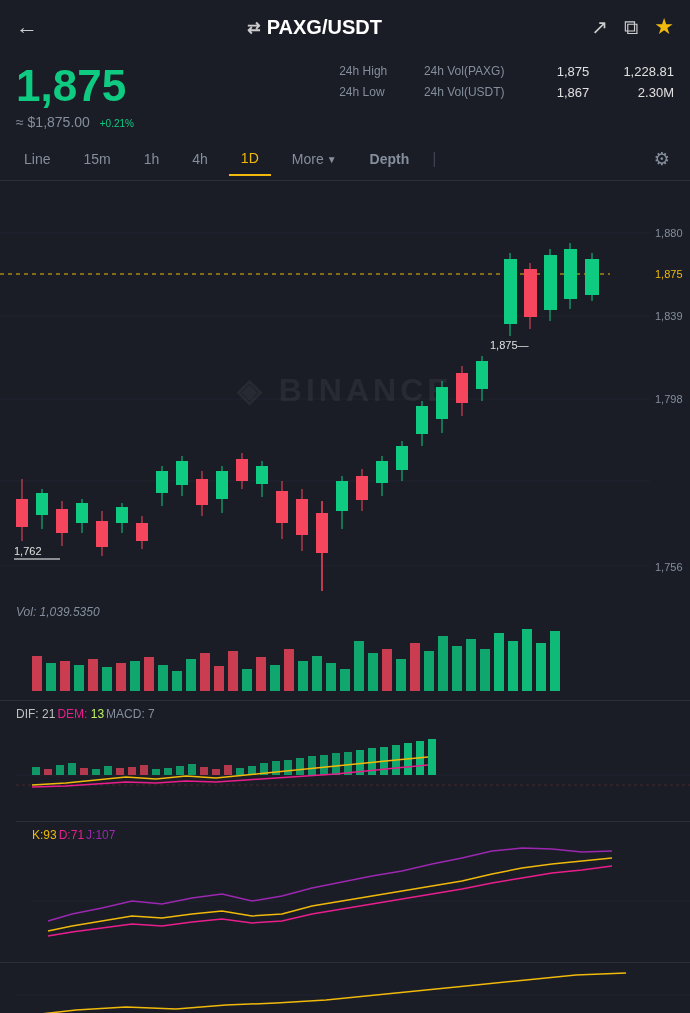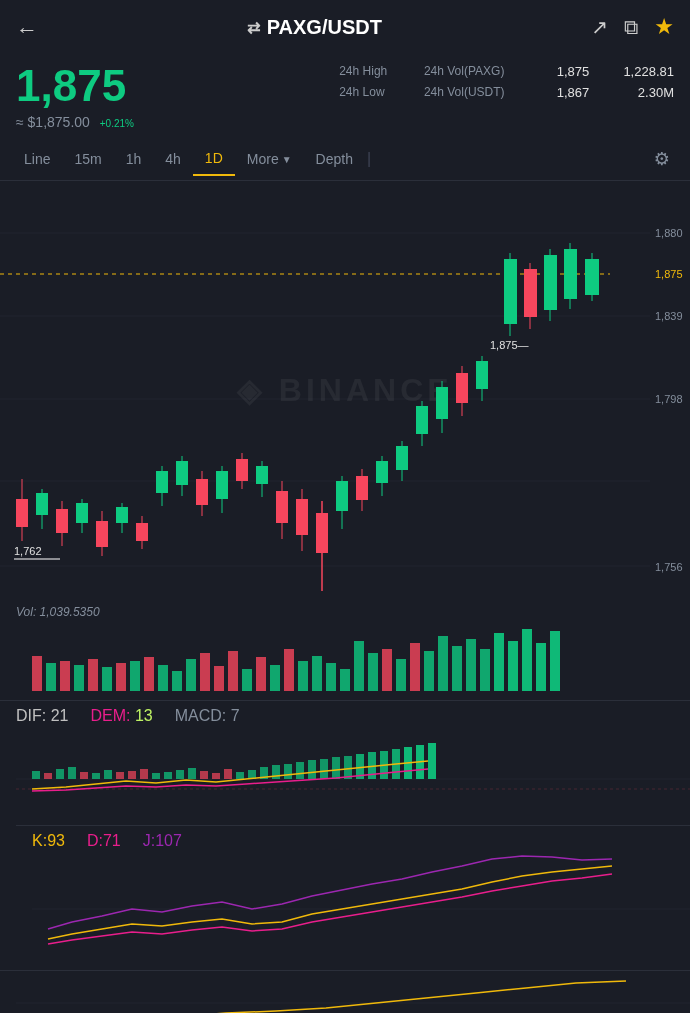--- a/index.html
+++ b/index.html
@@ -81,21 +81,21 @@
       font-size: 13px;
       font-weight: 500;
     }
 
     
     .tabs {
       display: flex;
       align-items: center;
       padding: 4px 12px;
       border-bottom: 1px solid #2b2f3a;
-      gap: 0;
+      gap: 9px;
     }
     .tab {
       padding: 8px 12px;
       font-size: 14px;
       color: #848e9c;
       cursor: pointer;
       white-space: nowrap;
     }
     .tab.active {
       color: #f0b90b;
@@ -103,20 +103,21 @@
     }
     .tab-more {
       display: flex;
       align-items: center;
       gap: 3px;
     }
     .tab-depth {
       padding: 8px 12px;
       font-size: 14px;
       color: #848e9c;
+      font-weight: bold;
     }
     .tab-divider {
       color: #3d4354;
       margin: 0 2px;
     }
     .settings-icon {
       margin-left: auto;
       font-size: 18px;
       color: #848e9c;
       cursor: pointer;
@@ -148,22 +149,22 @@
     }
 
     
     .indicator-section {
       background: #1a1d26;
       padding: 2px 16px;
       border-top: 1px solid #2b2f3a;
     }
     .indicator-labels {
       display: flex;
-      gap: 22px;
-      font-size: 16px;
+      gap: 2px;
+      font-size: 12px;
       padding: 4px 0;
     }
     .ind-label { color: #f0b90b; }
     .ind-label span { color: #c0c0c0; }
     .ind-pink span { color: #e91e8c; }
     .ind-white span { color: #848e9c; }
 
     
     .kdj-section {
       background: #1a1d26;

